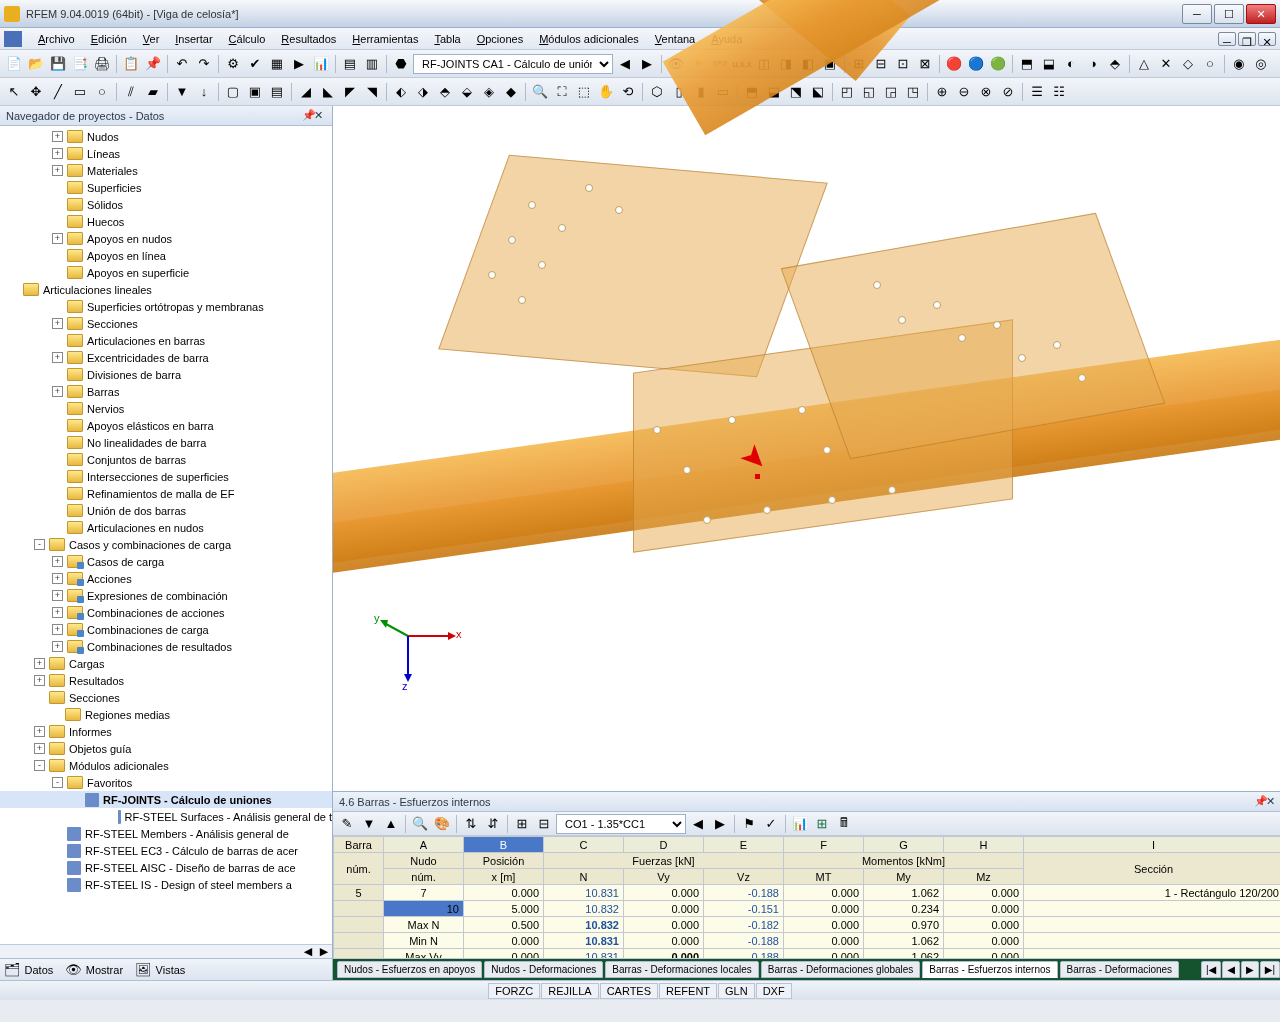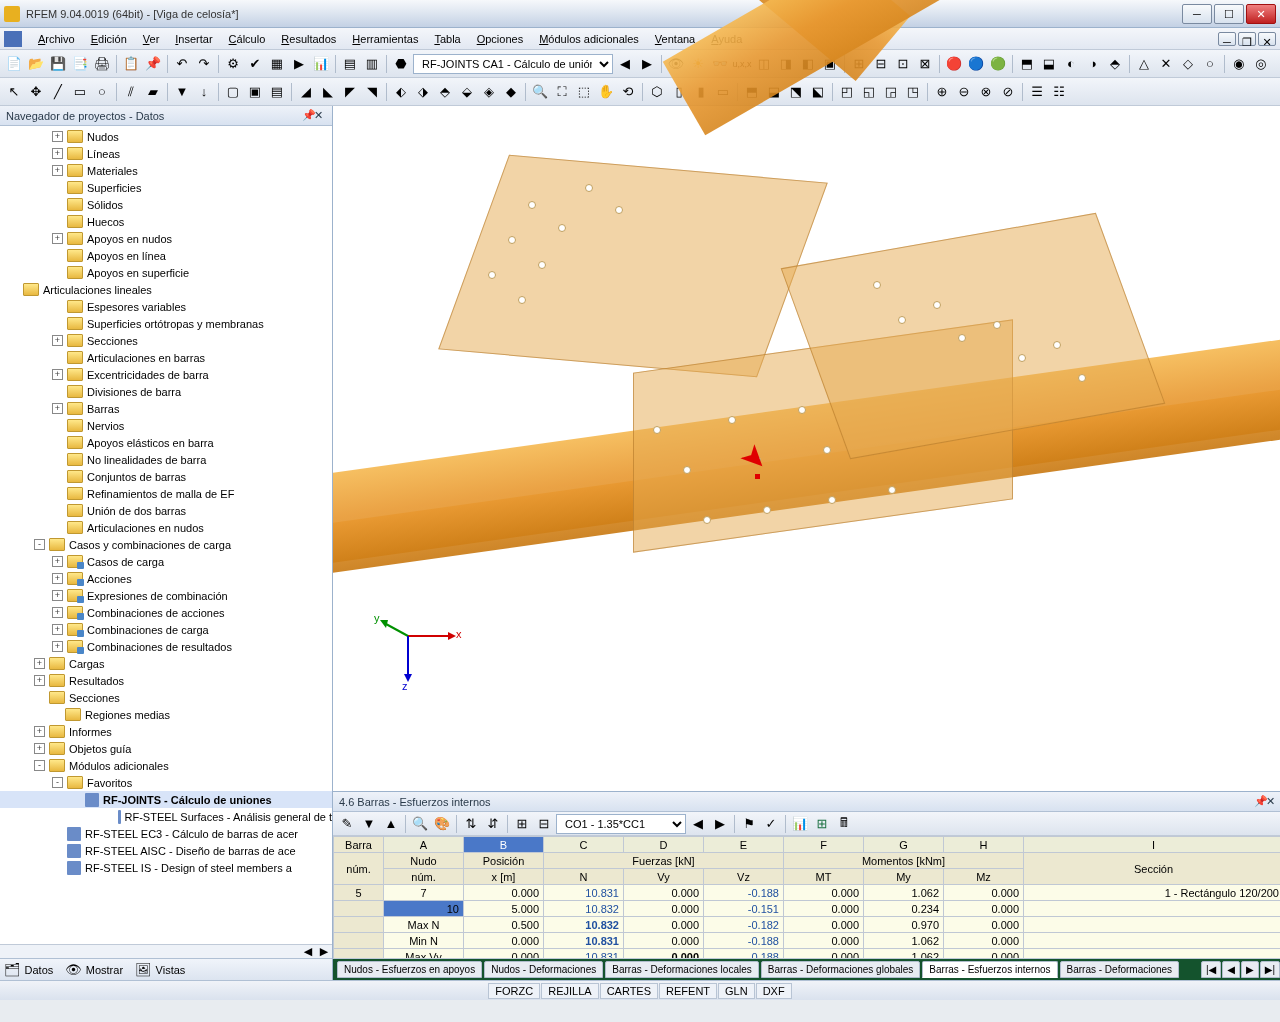--- a/index.html
+++ b/index.html
@@ -444,25 +444,20 @@
           <span>Apoyos en superficie</span>
         </div>
         <div class="tree-item" style="">
           <span class="expander blank"></span>
           <span class="folder-ico"></span>
           <span>Articulaciones lineales</span>
         </div>
         <div class="tree-item" style="padding-left: 52px;">
           <span class="expander blank"></span>
           <span class="folder-ico"></span>
-          <span>Espesores variables</span>
-        </div>
-        <div class="tree-item" style="padding-left: 52px;">
-          <span class="expander blank"></span>
-          <span class="folder-ico"></span>
           <span>Superficies ortótropas y membranas</span>
         </div>
         <div class="tree-item" style="padding-left: 52px;">
           <span class="expander">+</span>
           <span class="folder-ico"></span>
           <span>Secciones</span>
         </div>
         <div class="tree-item" style="padding-left: 52px;">
           <span class="expander blank"></span>
           <span class="folder-ico"></span>
@@ -495,20 +490,25 @@
         </div>
         <div class="tree-item" style="padding-left: 52px;">
           <span class="expander blank"></span>
           <span class="folder-ico"></span>
           <span>No linealidades de barra</span>
         </div>
         <div class="tree-item" style="padding-left: 52px;">
           <span class="expander blank"></span>
           <span class="folder-ico"></span>
           <span>Conjuntos de barras</span>
+        </div>
+        <div class="tree-item" style="padding-left: 52px;">
+          <span class="expander blank"></span>
+          <span class="folder-ico"></span>
+          <span>Intersecciones de superficies</span>
         </div>
         <div class="tree-item" style="padding-left: 52px;">
           <span class="expander blank"></span>
           <span class="folder-ico"></span>
           <span>Refinamientos de malla de EF</span>
         </div>
         <div class="tree-item" style="padding-left: 52px;">
           <span class="expander blank"></span>
           <span class="folder-ico"></span>
           <span>Unión de dos barras</span>
@@ -595,20 +595,25 @@
         </div>
         <div class="tree-item bold selected" style="padding-left: 70px; text-align: center;">
           <span class="expander blank"></span>
           <span class="mod-ico"></span>
           <span>RF-JOINTS - Cálculo de uniones</span>
         </div>
         <div class="tree-item" style="padding-left: 68px; margin-left: 44px;">
           <span class="expander blank"></span>
           <span class="mod-ico"></span>
           <span>RF-STEEL Surfaces - Análisis general de t</span>
+        </div>
+        <div class="tree-item" style="padding-left: 52px;">
+          <span class="expander blank"></span>
+          <span class="mod-ico"></span>
+          <span>RF-STEEL Members - Análisis general de</span>
         </div>
         <div class="tree-item" style="padding-left: 52px;">
           <span class="expander blank"></span>
           <span class="mod-ico"></span>
           <span>RF-STEEL EC3 - Cálculo de barras de acer</span>
         </div>
         <div class="tree-item" style="padding-left: 52px;">
           <span class="expander blank"></span>
           <span class="mod-ico"></span>
           <span>RF-STEEL AISC - Diseño de barras de ace</span>

